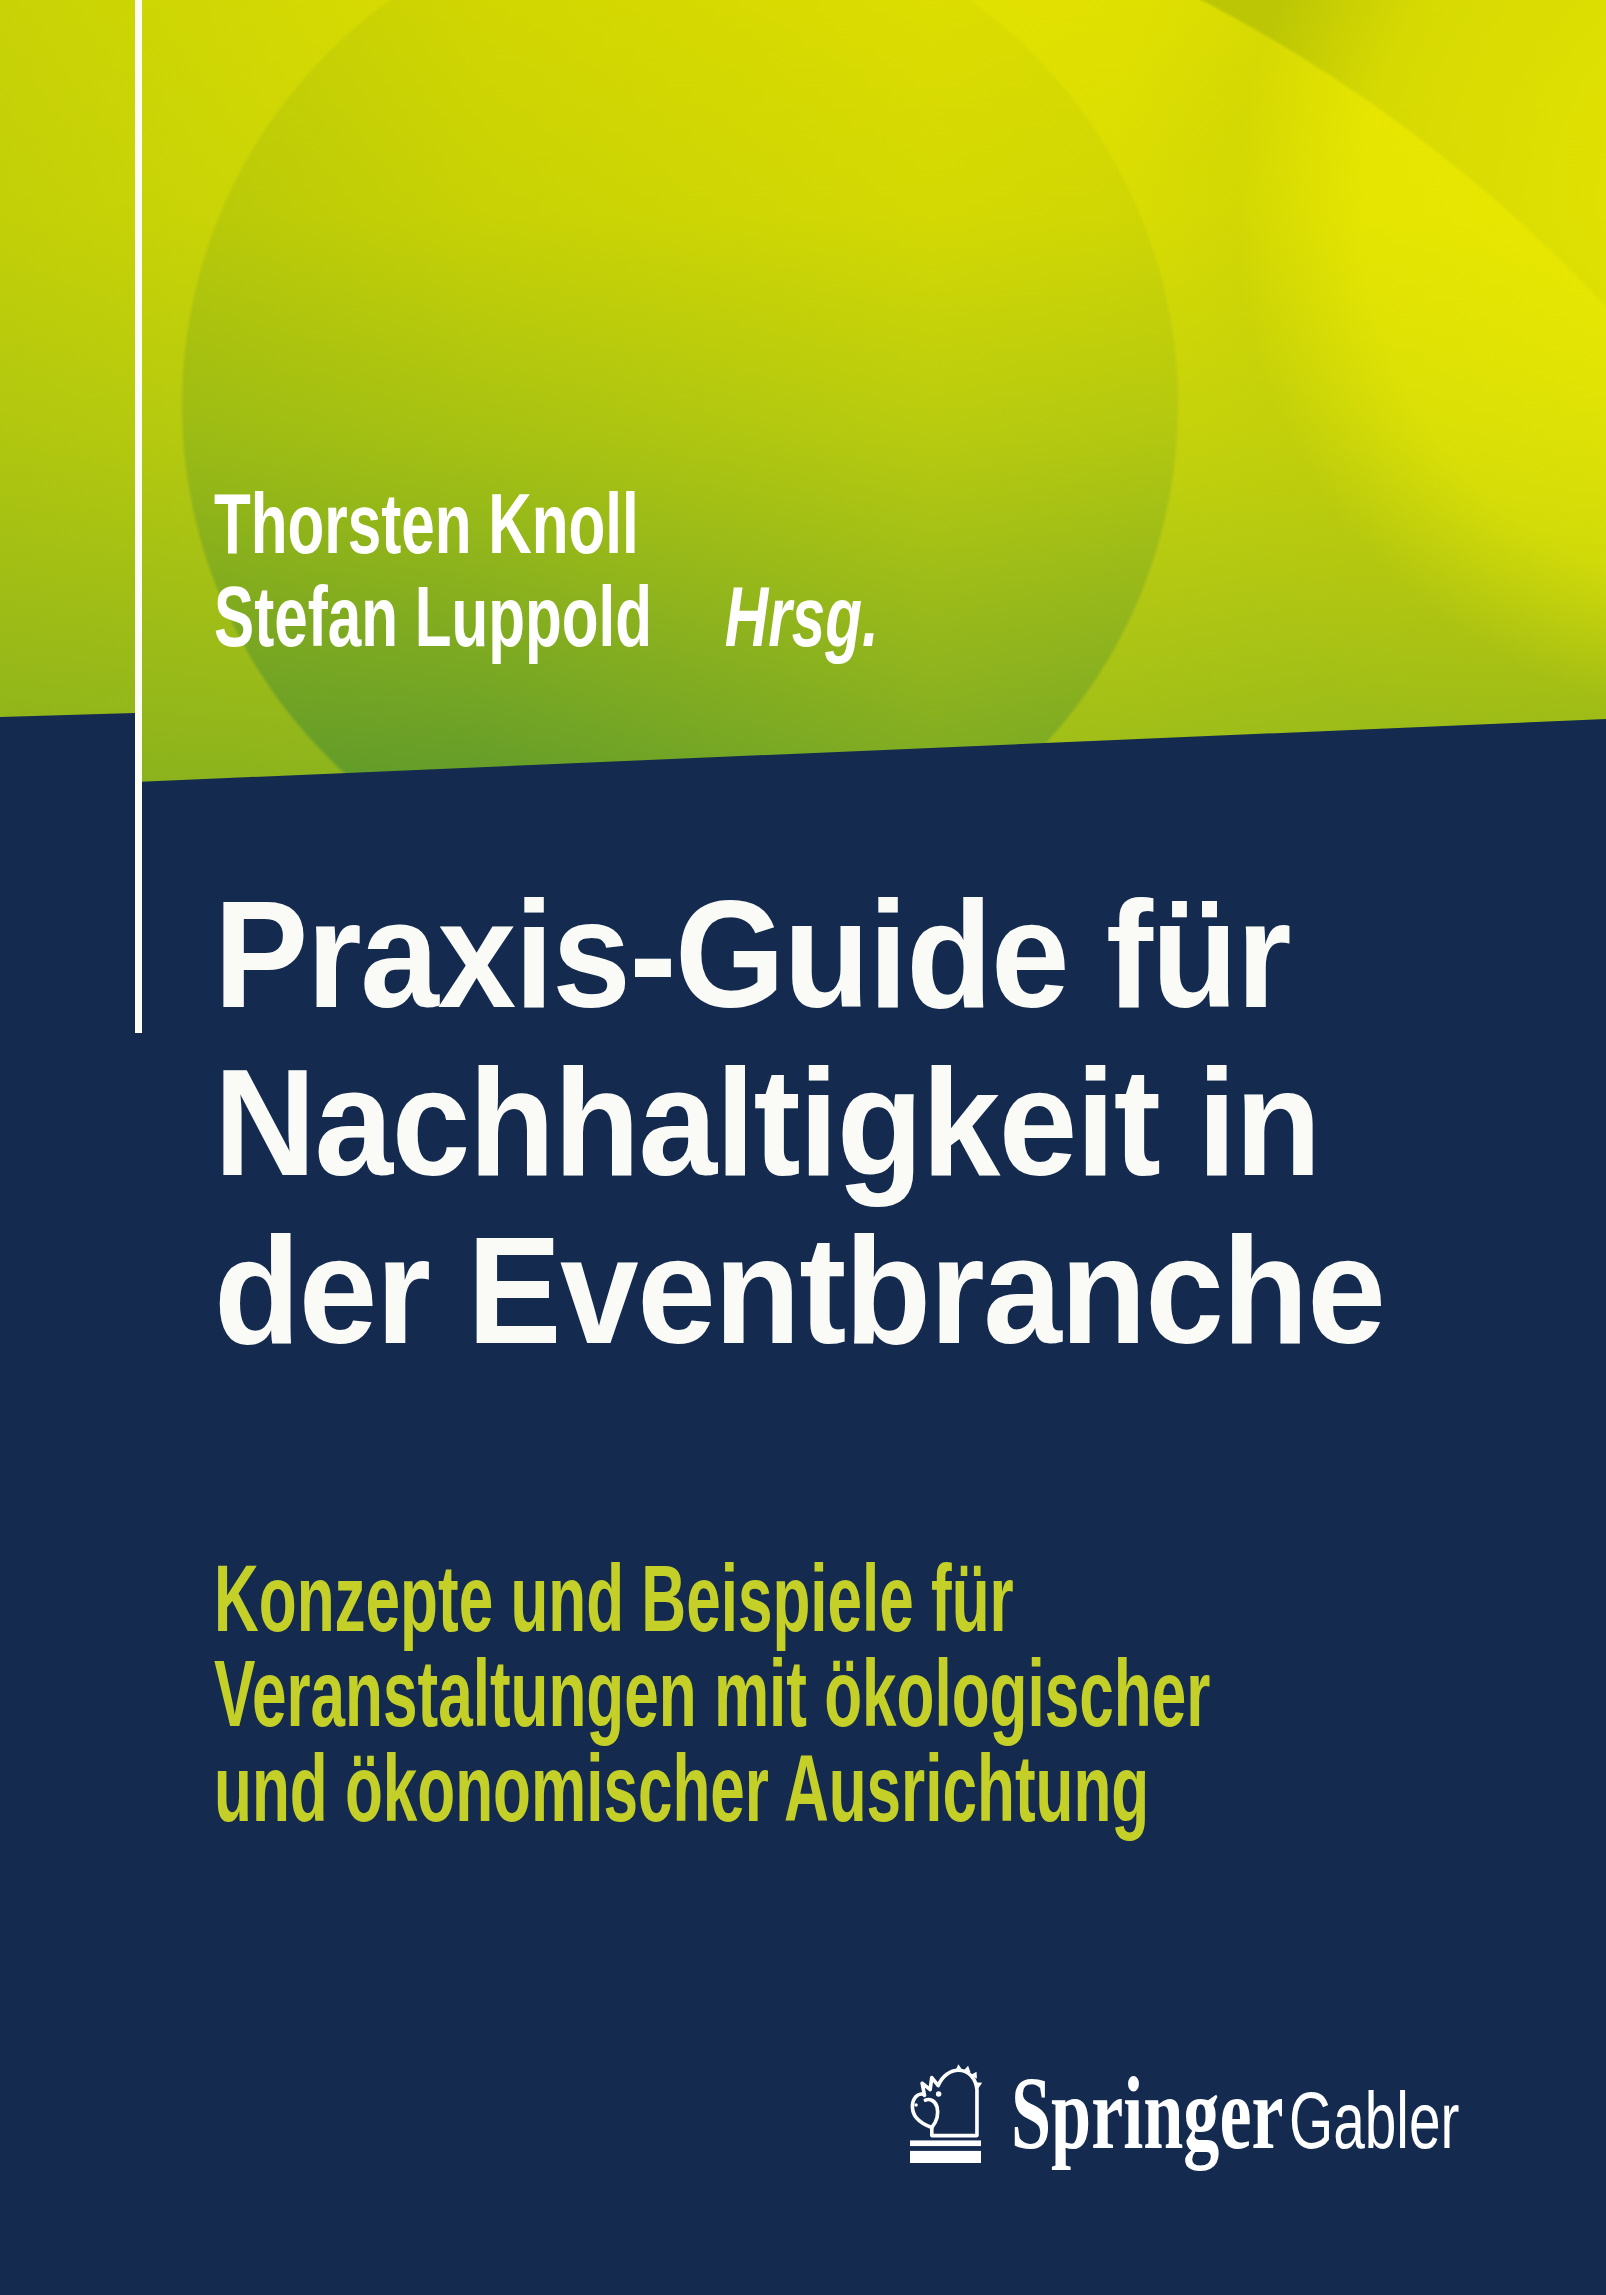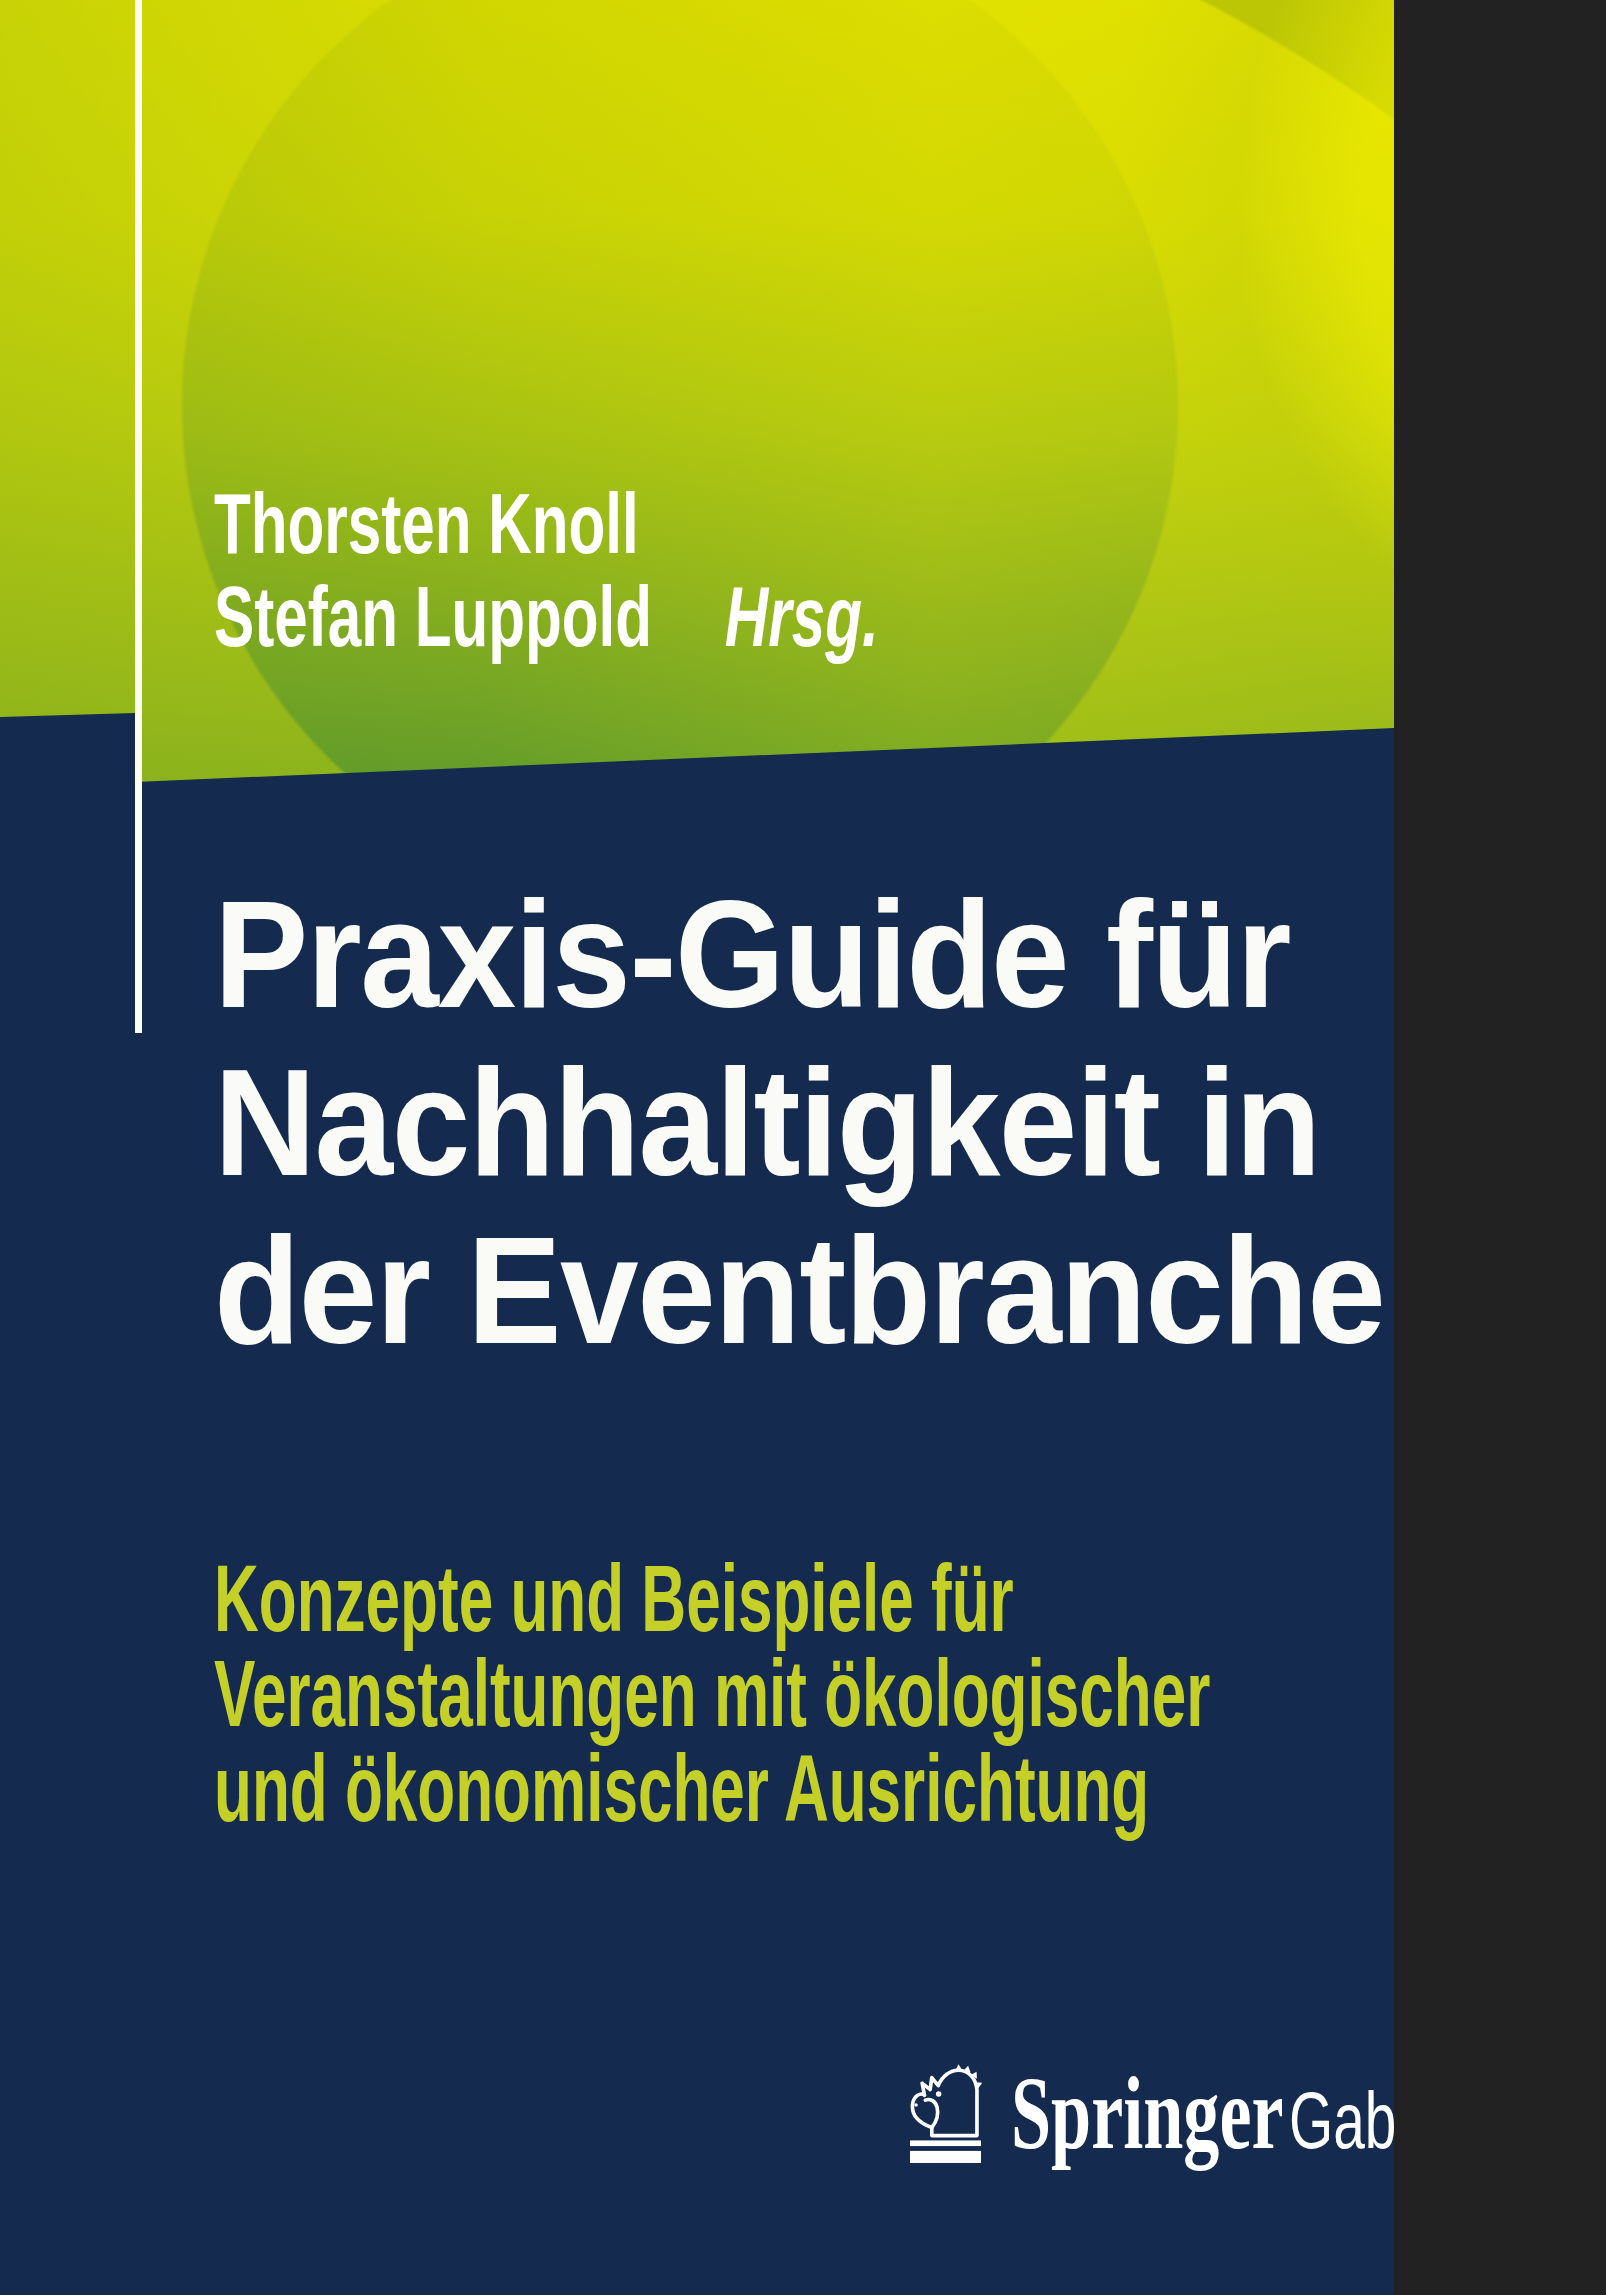--- a/index.html
+++ b/index.html
@@ -1,19 +1,19 @@
 <!DOCTYPE html>
 <html lang="de" style="font-size:13px"><head>
 <meta charset="utf-8">
 <title>Book Cover</title>
 <style>
   html,body{margin:0;padding:0;background:#222;}
   .cover{
     position:relative;
-    width:1394px;height:2295px;
+    width:1606px;height:2295px;
     overflow:hidden;
     font-family:"Liberation Sans",sans-serif;
     -webkit-font-smoothing:antialiased;
   }
   
   .bg-green{
     position:absolute;left:0;top:0;width:1606px;height:826px;
     background:
       radial-gradient(circle 632px at 1741px 211px,
         rgba(243,238,0,0.78) 0%, rgba(243,238,0,0.50) 60%,

